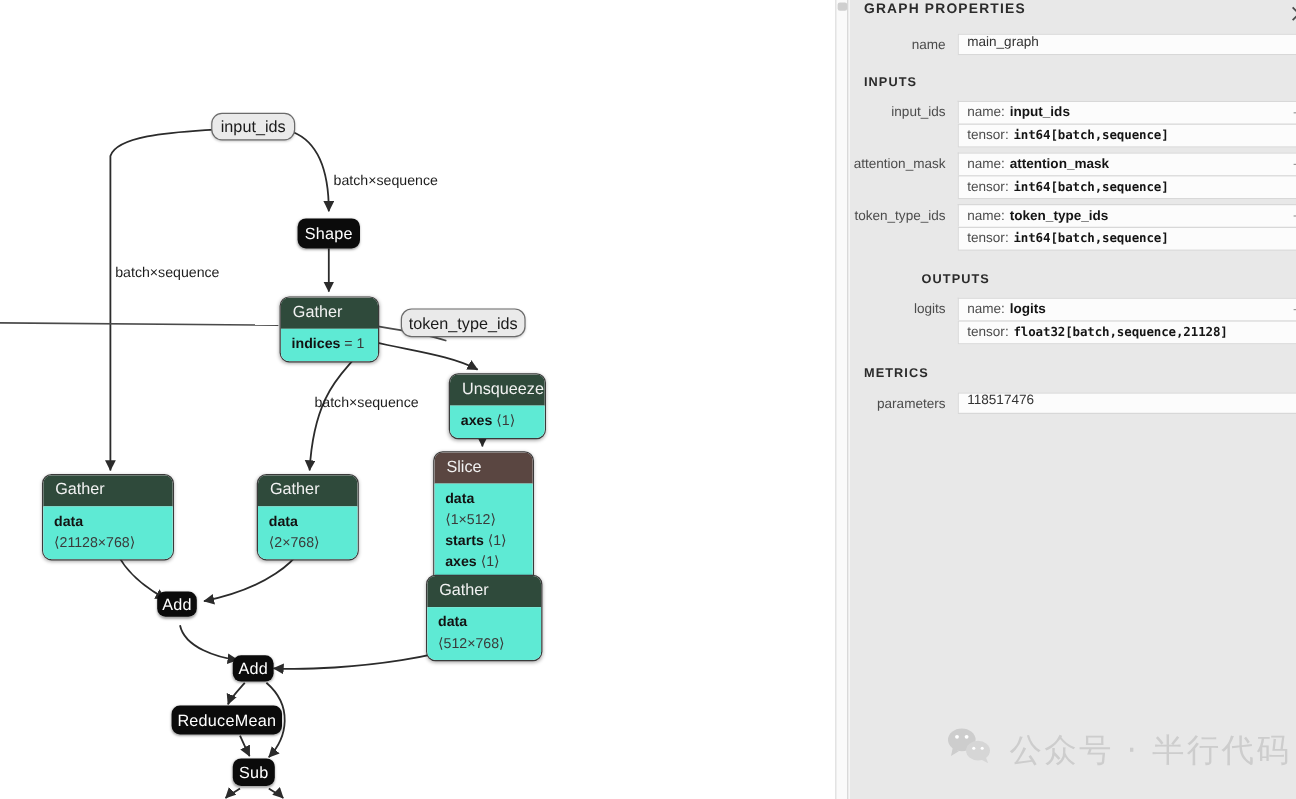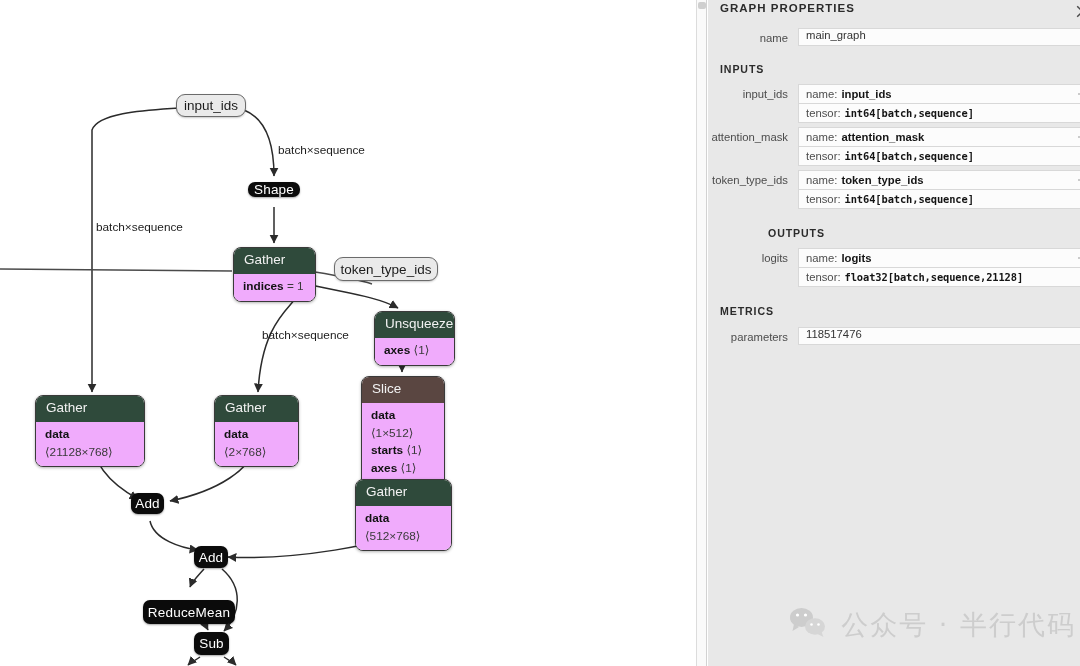--- a/index.html
+++ b/index.html
@@ -53,21 +53,21 @@
     overflow: hidden;
     box-shadow: 0 1px 3px rgba(0,0,0,.3);
   }
   .card .hdr {
     color: #f2f2f2;
     font-size: 13.5px;
     padding: 4px 10px 5px 10px;
     line-height: 1.25;
   }
   .card .body {
-    background: #f0abfc;
+    background: #5eead4;
     padding: 4px 9px 5px 9px;
     font-size: 11.8px;
     color: #121212;
     line-height: 1.5;
   }
   .card .body .k { font-weight: bold; }
   .card .body .v { color: #3a3a3a; }
   .hdr-green { background: #2f4a3b; }
   .hdr-brown { background: #5a4641; }
 
@@ -224,21 +224,21 @@
       <g fill="none" stroke="#4a4a4a" stroke-width="1.4">
         <path d="M0,269 L232,271"></path>
         <path d="M315,272 C340,276 360,280 372,284"></path>
       </g>
     </svg>
 
     <div class="node iopill" style="left:176px; top:94px; width:70px; height:23px;">
       <span>input_ids</span>
     </div>
 
-    <div class="node pill" style="left:248px; top:182px; width:52px; height:15px;">
+    <div class="node pill" style="left:248px; top:182px; width:52px; height:25px;">
       <span>Shape</span>
     </div>
 
     <div class="node card" style="left:233px; top:247px; width:83px;">
       <div class="hdr hdr-green">Gather</div>
       <div class="body">
         <span class="k">indices</span>
         <span class="v">= 1</span>
       </div>
     </div>
@@ -294,21 +294,21 @@
     </div>
 
     <div class="node pill" style="left:131px; top:493px; width:33px; height:21px;">
       <span>Add</span>
     </div>
 
     <div class="node pill" style="left:194px; top:546px; width:34px; height:22px;">
       <span>Add</span>
     </div>
 
-    <div class="node pill" style="left:143px; top:600px; width:92px; height:24px;text-align:center;">
+    <div class="node pill" style="left:143px; top:588px; width:92px; height:24px;text-align:center;">
       <span>ReduceMean</span>
     </div>
 
     <div class="node pill" style="left:194px; top:632px; width:35px; height:23px;">
       <span>Sub</span>
     </div>
 
     <div class="edgelabel" style="left:278px; top:143px;">batch×sequence</div>
     <div class="edgelabel" style="left:96px; top:220px;">batch×sequence</div>
     <div class="edgelabel" style="left:262px; top:328px;">batch×sequence</div>

